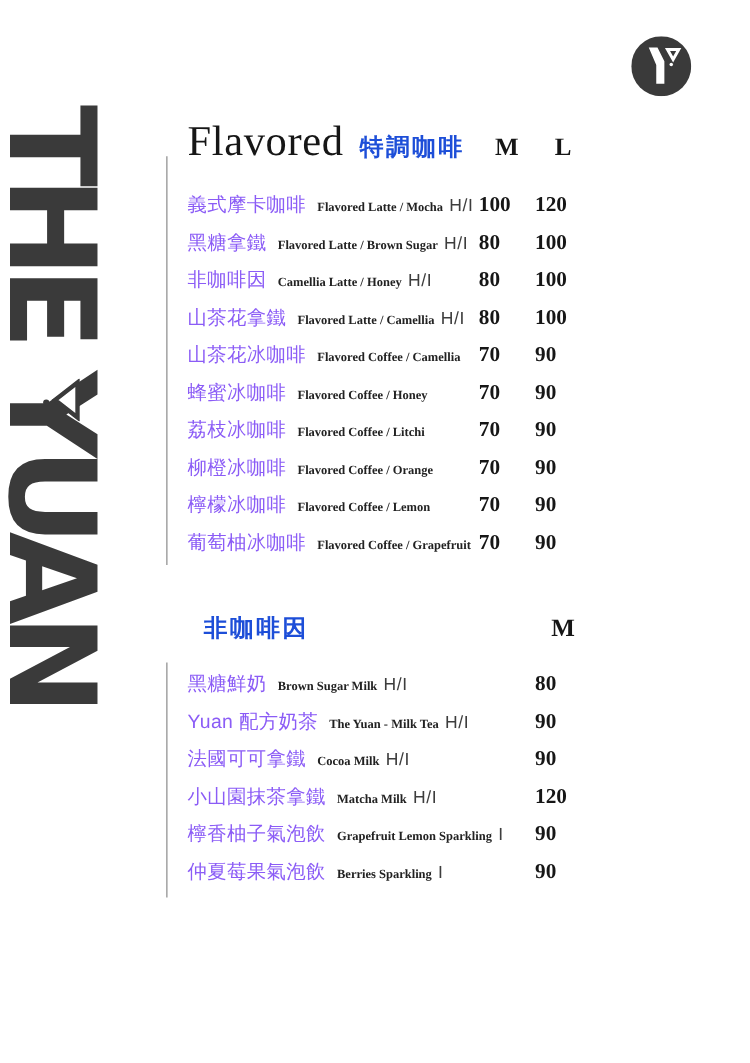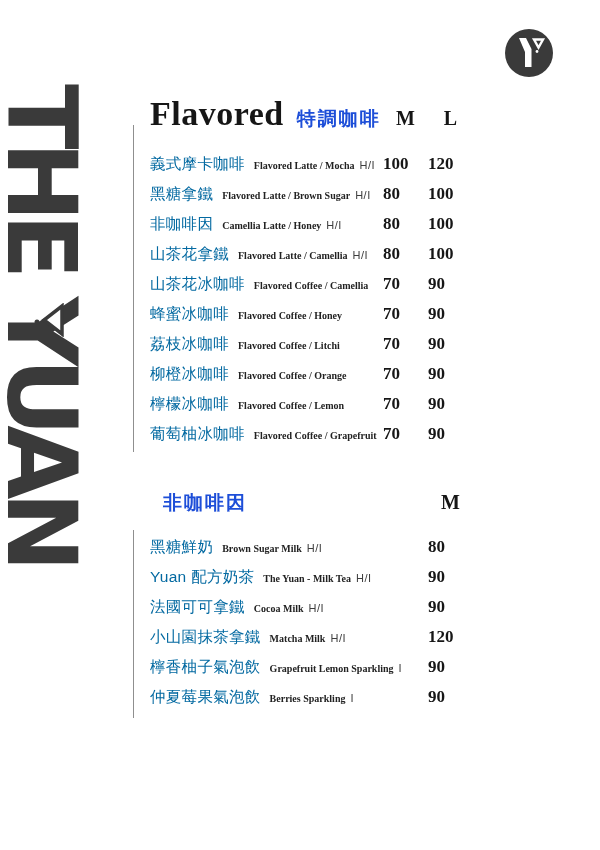--- a/index.html
+++ b/index.html
@@ -36,44 +36,44 @@
   .rule-2 { top:530px; height:188px; }
 
   
   .section { position:absolute; left:150px; width:323px; }
   .section[data-index="0"] { top:95px; }
   .section[data-index="1"] { top:490px; }
 
   .sec-header { display:flex; align-items:baseline; }
   .sec-title {
     font-family:"Liberation Serif", serif;
-    font-weight:bold; font-size:34px; letter-spacing:0.5px;
+    font-weight:normal; font-size:34px; letter-spacing:0.5px;
     color:#161616;
   }
   .sec-subtitle {
     font-size:19px; font-weight:bold; margin-left:13px;
     letter-spacing:2px; color:#1d4ed8;
   }
   .col-heads { margin-left:auto; display:flex; }
   .col-head {
     width:45px; text-align:center;
     font-family:"Liberation Serif", serif;
     font-weight:bold; font-size:20px; color:#161616;
   }
 
   .items { margin-top:16px; }
   .item { height:30px; display:flex; align-items:center; }
   .item-name { display:flex; align-items:baseline; flex:1; min-width:0; }
-  .name-zh { font-size:15.5px; font-weight:500; letter-spacing:0.3px; color:#0369a1; }
+  .name-zh { font-size:15.5px; font-weight:500; letter-spacing:0.3px; color:#8b5cf6; }
   .name-en {
     font-family:"Liberation Serif", serif;
     font-weight:bold; font-size:10px; margin-left:9px;
     white-space:nowrap; color:#222;
   }
-  .name-tag { font-size:11px; margin-left:5px; color:#3d3d3d; letter-spacing:0.5px; }
+  .name-tag { font-size:14px; margin-left:5px; color:#3d3d3d; letter-spacing:0.5px; }
   .prices { display:flex; }
   .price {
     width:45px; 
     font-family:"Liberation Serif", serif;
     font-weight:bold; font-size:17px; color:#161616;
   }
 </style>
 </head>
 <body>
 

